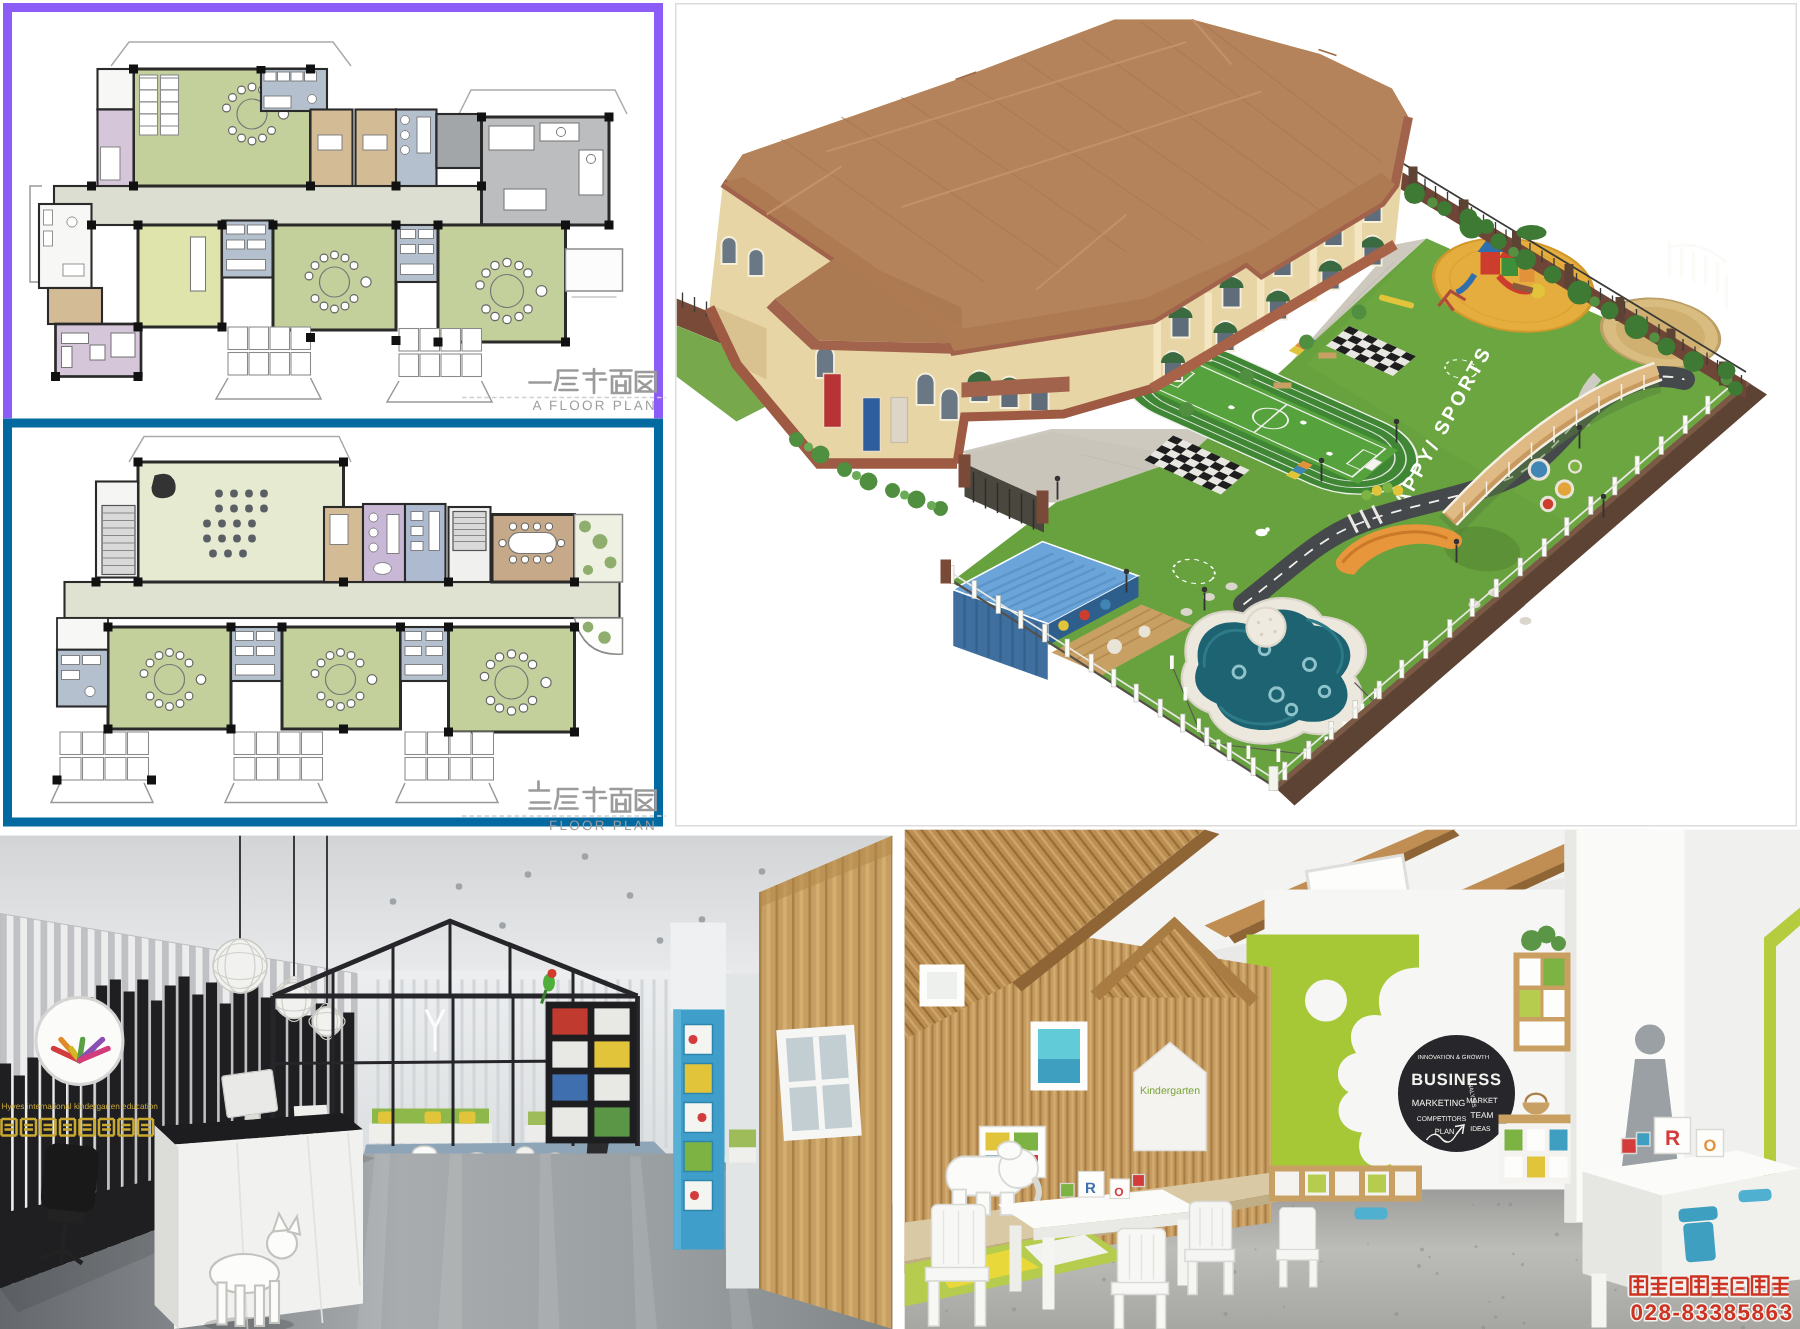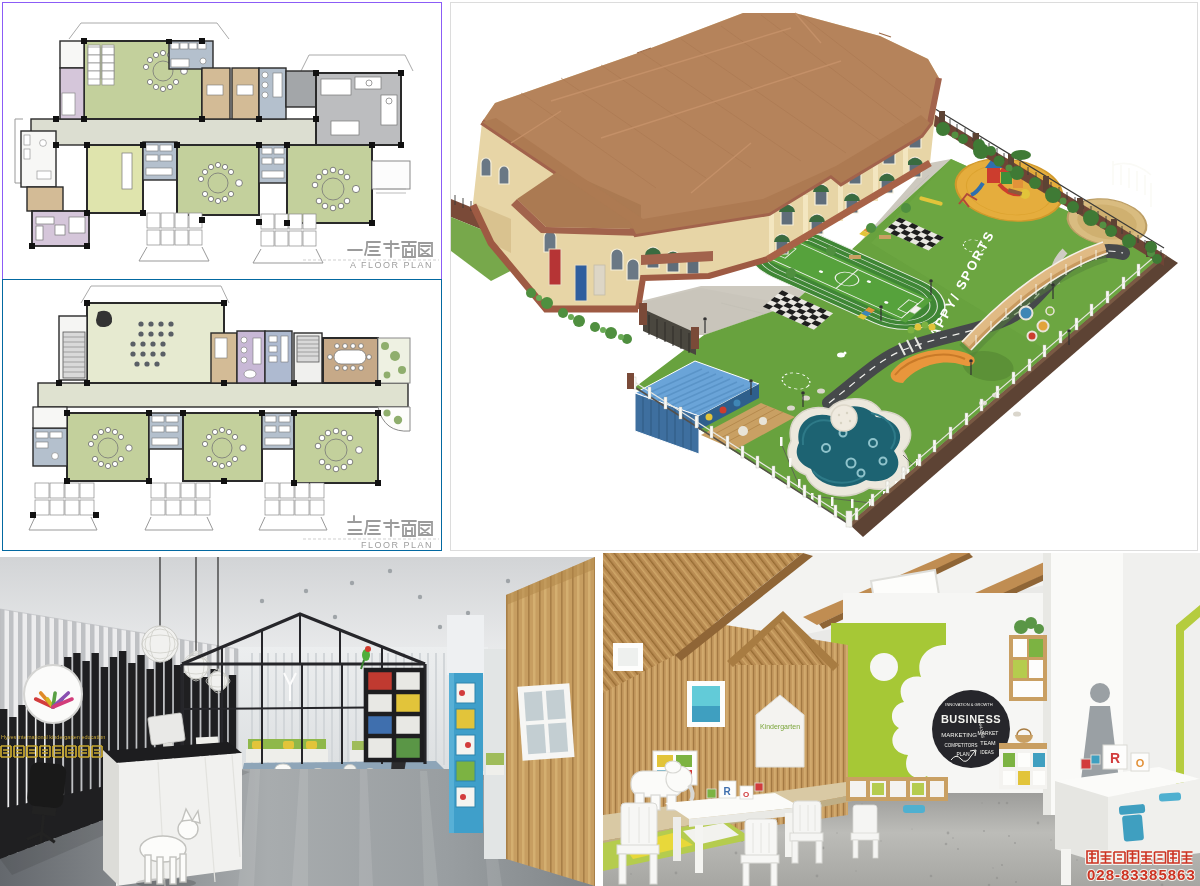--- a/index.html
+++ b/index.html
@@ -3,21 +3,21 @@
 <meta charset="utf-8">
 <style>
 html,body{margin:0;padding:0;background:#fff;}
 body{width:1200px;height:886px;position:relative;overflow:hidden;font-family:"Liberation Sans",sans-serif;}
 .panel{position:absolute;box-sizing:border-box;}
 svg{display:block;}
 </style>
 </head>
 <body>
 
-<div class="panel" style="left:2px;top:2px;width:440px;height:324px;border:1px solid #8b5cf6;background:#fff;">
+<div class="panel" style="left:2px;top:2px;width:440px;height:324px;border:6px solid #8b5cf6;background:#fff;">
 <svg width="438" height="267" viewBox="0 0 438 267">
 
 <path d="M66,36 L78,20 L214,20 L226,36" fill="none" stroke="#aaa" stroke-width="1"></path>
 
 <path d="M298,68 L306,52 L402,52 L410,68" fill="none" stroke="#aaa" stroke-width="1"></path>
 
 <path d="M12,142 L12,180 L52,180 M20,116 L12,116 L12,142" fill="none" stroke="#999" stroke-width="1"></path>
 
 <rect x="28" y="116" width="288" height="26" fill="#dcded1" stroke="#2a2a2a" stroke-width="1.4"></rect>
 
@@ -245,21 +245,21 @@
 <path d="M411,239 h14 M418,239 v4 M412,243 h12 v11 h-12 z M415,246 v8 M421,246 v8 M415,249 h6"></path>
 <path d="M428,240 h13 v13 h-13 z M430,243 h9 M430,246 l8,6 M438,246 l-8,6"></path>
 </g>
 
 <line x1="300" y1="257" x2="436" y2="257" stroke="#cfcfcf" stroke-width="1" stroke-dasharray="3,2"></line>
 
 <text x="430" y="265" font-size="9" letter-spacing="1.5" fill="#9e9e9e" text-anchor="end" font-family="Liberation Sans, sans-serif">A FLOOR PLAN</text>
 </svg>
 </div>
 
-<div class="panel" style="left:2px;top:279px;width:440px;height:272px;border:1px solid #0369a1;background:#fff;">
+<div class="panel" style="left:2px;top:279px;width:440px;height:272px;border:6px solid #0369a1;background:#fff;">
 <svg width="438" height="270" viewBox="0 0 438 270">
 
 <path d="M78,23 L88,6 L218,6 L226,23" fill="none" stroke="#aaa" stroke-width="1"></path>
 
 <rect x="35" y="103" width="370" height="24" fill="#dfe2d0" stroke="#2a2a2a" stroke-width="1.4"></rect>
 
 <rect x="84" y="23" width="137" height="80" fill="#e6ead0" stroke="#2a2a2a" stroke-width="2"></rect>
 
 <path d="M95,32 q12,-4 14,6 q1,8 -7,9 q-9,1 -9,-7 z" fill="#333"></path>
 

